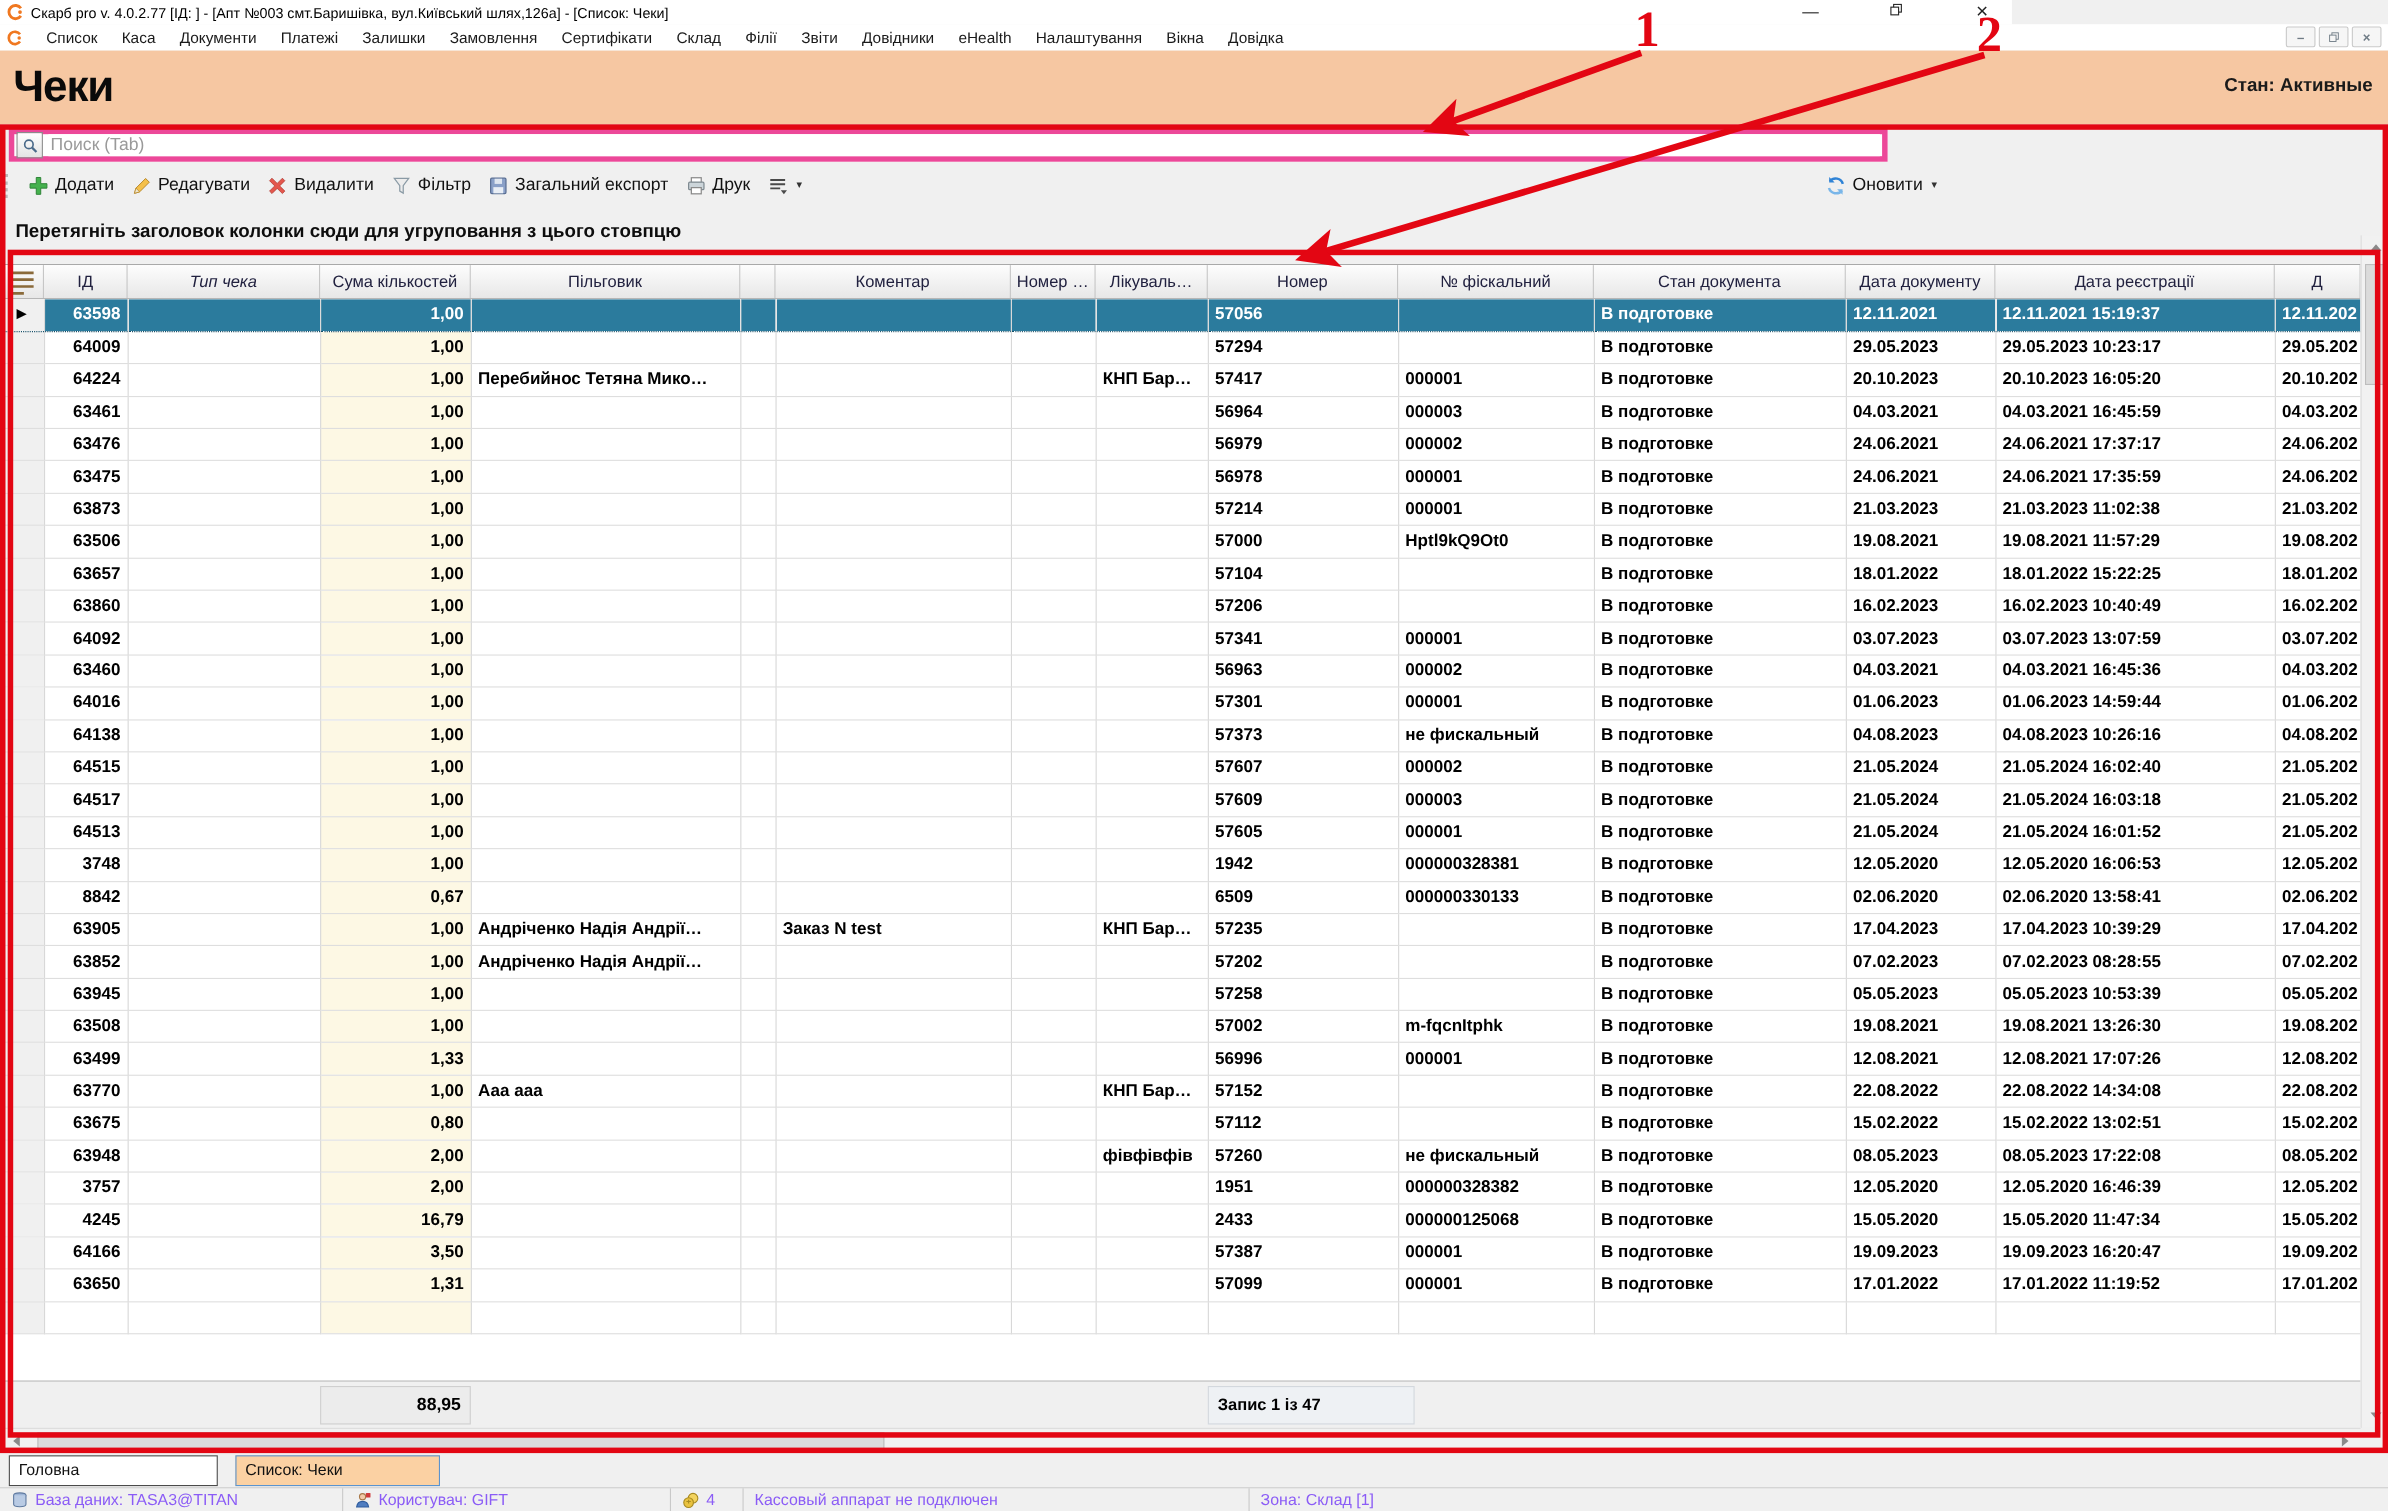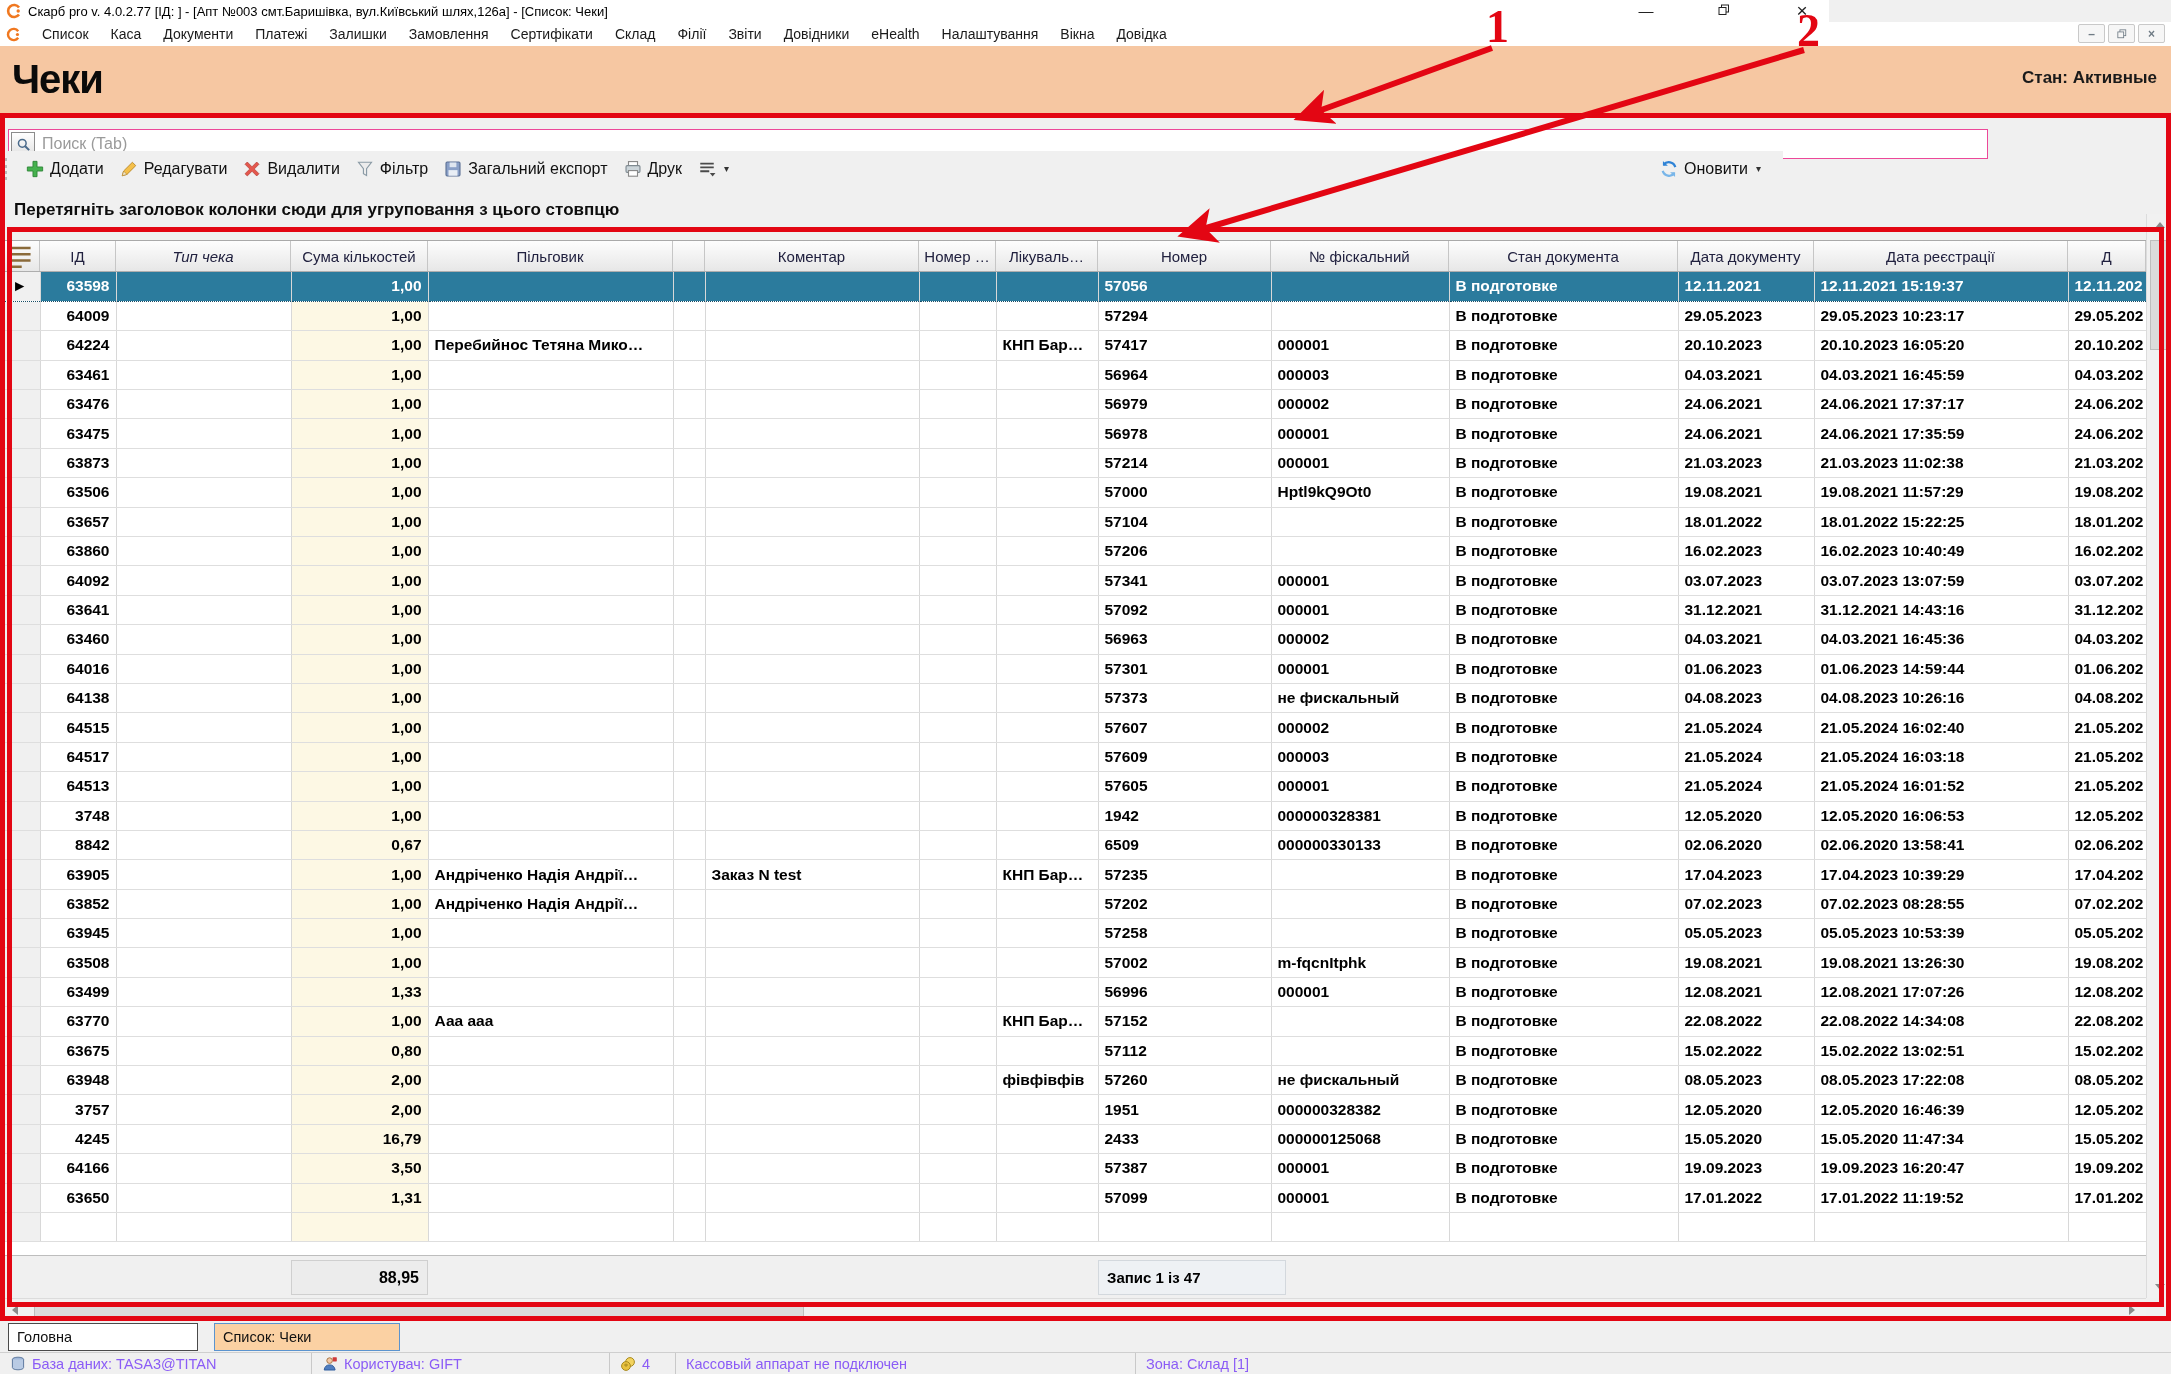--- a/index.html
+++ b/index.html
@@ -26,21 +26,21 @@
   .mdib svg{width:10px;height:10px;}
 
   
   .pagehead{position:absolute;left:0;top:46px;width:2171px;height:67px;background:#f6c7a2;
             display:flex;align-items:center;}
   .pagehead .ptitle{font-size:40px;font-weight:bold;color:#0a0a0a;padding-left:12px;letter-spacing:-1px;}
   .pagehead .pstate{position:absolute;right:14px;top:22px;font-size:17px;font-weight:bold;color:#1a1a1a;}
 
   
   .searchrow{position:absolute;left:0;top:113px;width:2171px;height:38px;background:#f0f0f0;padding:4px 8px 4px 8px;}
-  .searchbox{width:1980px;height:30px;background:#fff;border:1px solid #ec4899;display:flex;align-items:center;padding:2px;margin-top:12px;}
+  .searchbox{width:1708px;height:30px;background:#fff;border:5px solid #ec4899;display:flex;align-items:center;padding:2px;}
   .searchbtn{width:24px;height:24px;border:1px solid #8c8c8c;background:linear-gradient(#ffffff,#e3e3e3);
              display:flex;align-items:center;justify-content:center;margin-right:5px;}
   .searchbtn svg{width:15px;height:15px;}
   .searchinput{flex:1;border:none;outline:none;font-size:16px;color:#333;
                font-family:"Liberation Sans",sans-serif;}
   .searchinput::placeholder{color:#9a9a9a;}
 
   
   .toolbar{position:absolute;left:0;top:151px;width:1783px;height:35px;background:#f0f0f0;
            display:flex;align-items:center;padding-left:4px;}
@@ -470,37 +470,20 @@
               <td></td>
               <td>57341</td>
               <td>000001</td>
               <td>В подготовке</td>
               <td>03.07.2023</td>
               <td>03.07.2023 13:07:59</td>
               <td class="al-center">03.07.202</td>
             </tr>
             <tr>
               <td class="sel-cell"></td>
-              <td class="al-right">63641</td>
-              <td></td>
-              <td class="cream al-right">1,00</td>
-              <td></td>
-              <td></td>
-              <td></td>
-              <td></td>
-              <td></td>
-              <td>57092</td>
-              <td>000001</td>
-              <td>В подготовке</td>
-              <td>31.12.2021</td>
-              <td>31.12.2021 14:43:16</td>
-              <td class="al-center">31.12.202</td>
-            </tr>
-            <tr>
-              <td class="sel-cell"></td>
               <td class="al-right">63460</td>
               <td></td>
               <td class="cream al-right">1,00</td>
               <td></td>
               <td></td>
               <td></td>
               <td></td>
               <td></td>
               <td>56963</td>
               <td>000002</td>

